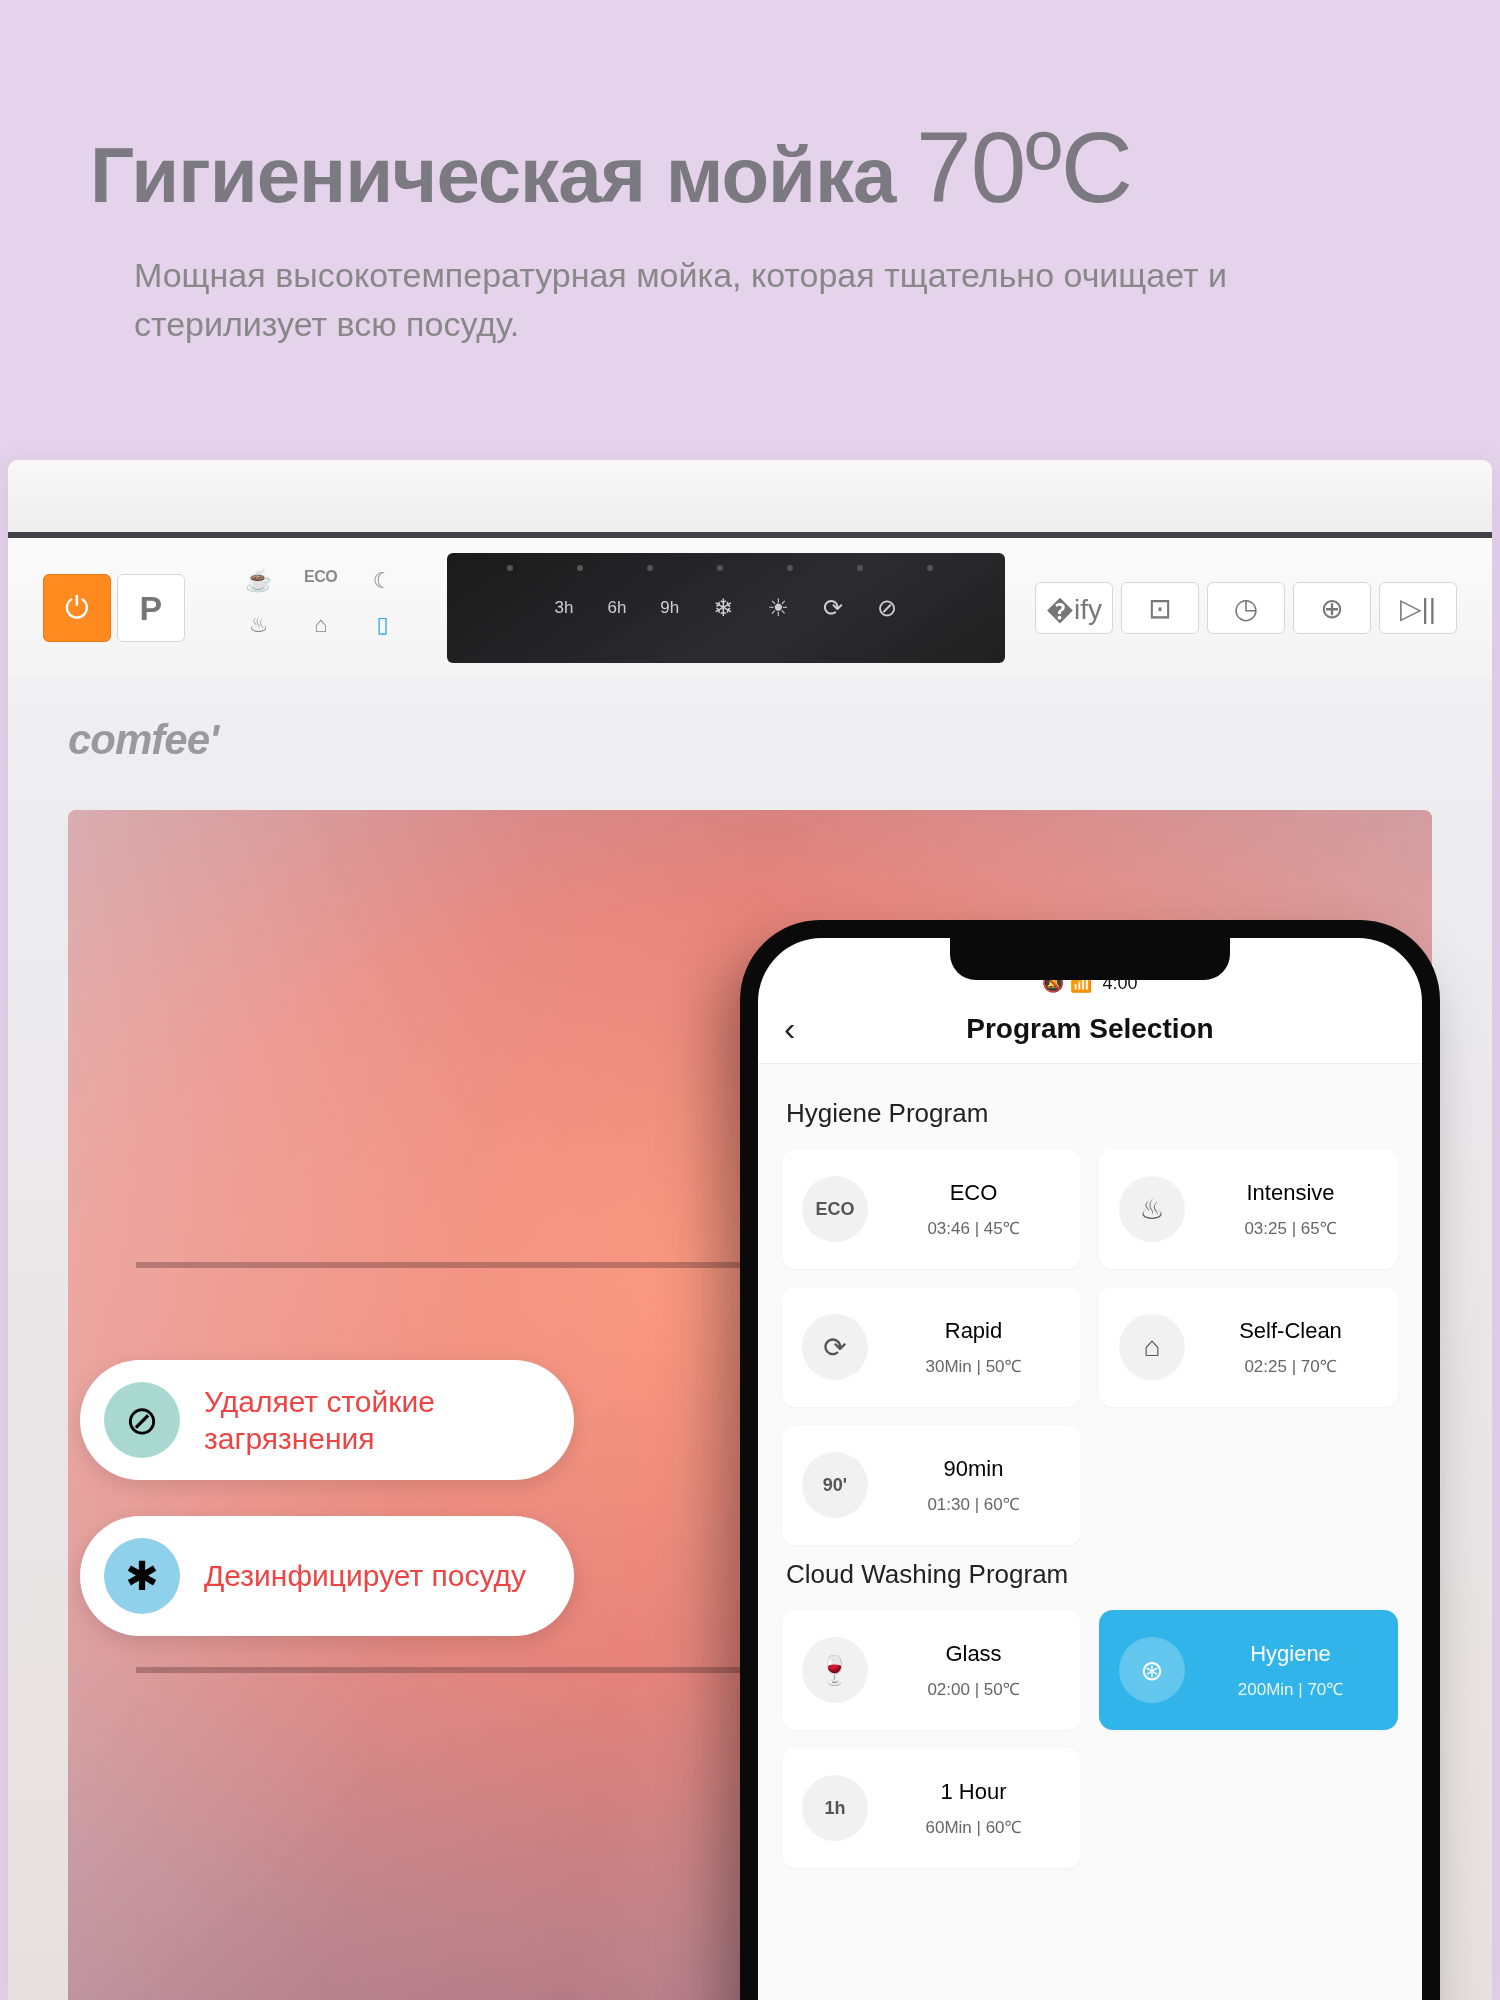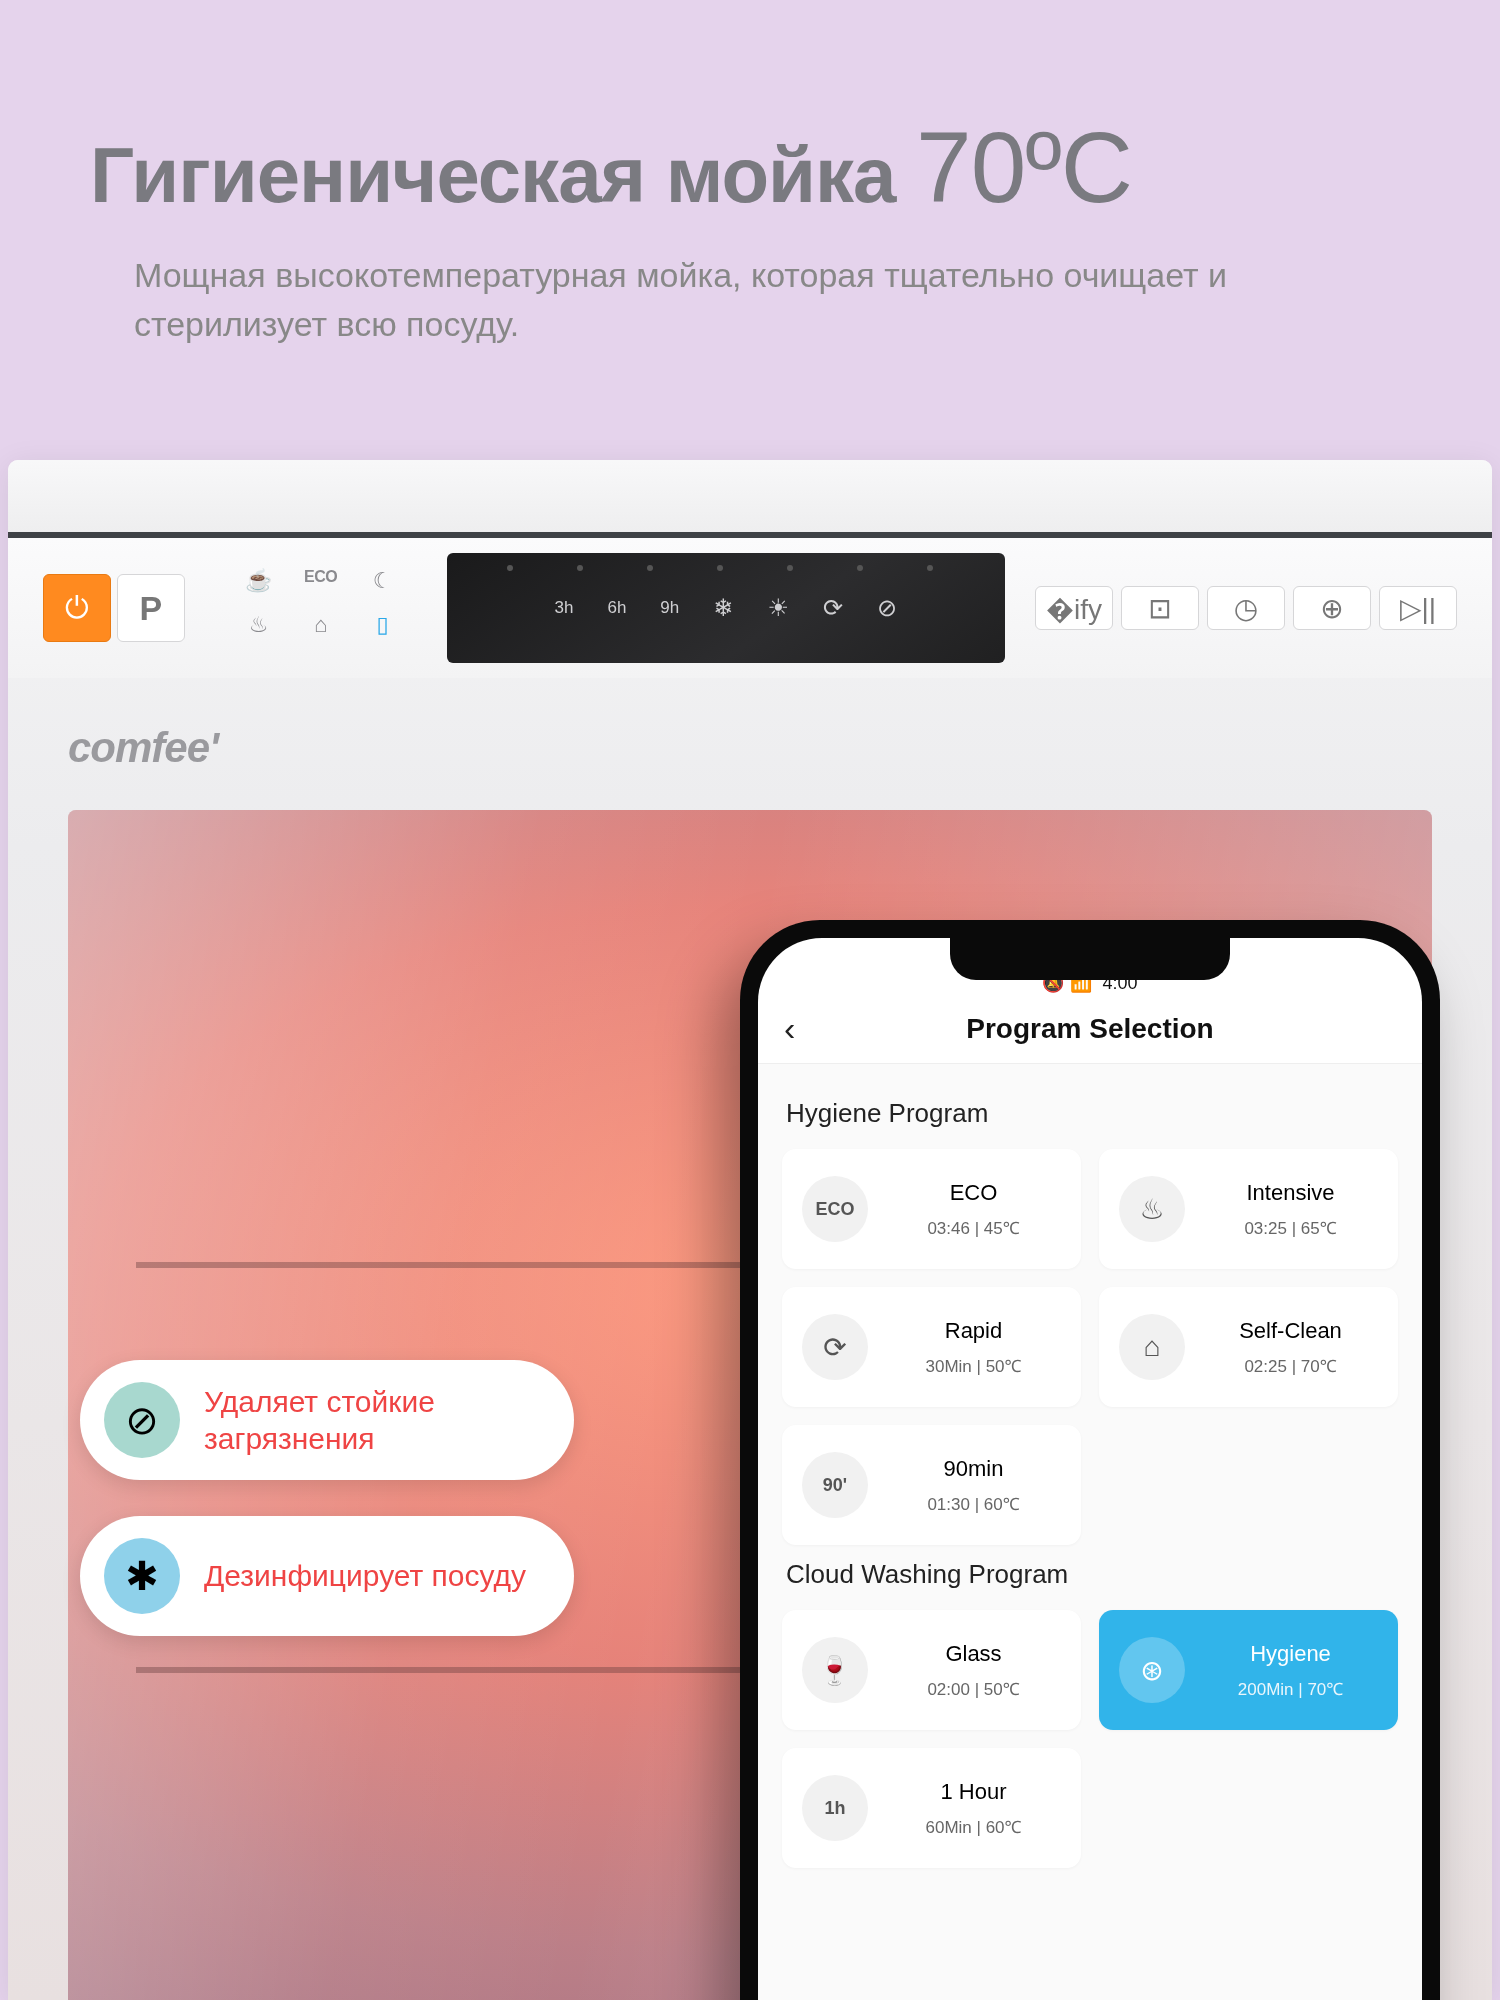--- a/index.html
+++ b/index.html
@@ -21,23 +21,23 @@
 .p-btn { width:68px; font-size:34px; font-weight:600; }
 .icon-cluster { margin-left:50px; display:grid; grid-template-columns:repeat(3,48px); grid-template-rows:repeat(2,36px); gap:8px 14px; }
 .ic { font-size:22px; color:#8a8a8e; text-align:center; }
 .ic.eco { font-size:16px; font-weight:700; letter-spacing:-0.5px; }
 .ic.lit { color:#2aa8e8; }
 
 .display { margin-left:40px; width:560px; height:110px; background:linear-gradient(145deg,#1a1a1b,#2c2c2e 60%,#202021); border-radius:6px; display:flex; align-items:center; justify-content:center; gap:34px; color:#cfcfd2; font-size:17px; position:relative; }
 .display .dot { position:absolute; width:6px; height:6px; border-radius:50%; background:#555; top:12px; }
 .display span.sym { font-size:24px; }
 .btn-row { margin-left:30px; display:flex; gap:8px; }
-.btn-row .ctrl-btn { width:78px; height:44px; font-size:28px; }
-
-.brand { position:absolute; left:60px; top:264px; font-size:42px; font-weight:600; color:#9a9a9e; font-style:italic; letter-spacing:-1px; }
+.btn-row .ctrl-btn { width:78px; height:52px; font-size:28px; }
+
+.brand { position:absolute; left:60px; top:256px; font-size:42px; font-weight:600; color:#9a9a9e; font-style:italic; letter-spacing:-1px; }
 
 .door { position:absolute; left:60px; right:60px; top:350px; bottom:0; background:radial-gradient(ellipse 120% 80% at 50% 40%, rgba(255,140,110,0.85), rgba(230,120,110,0.9) 40%, rgba(180,110,120,0.85) 70%, rgba(150,100,120,0.9)); border-radius:8px 8px 0 0; overflow:hidden; }
 .door::before { content:""; position:absolute; inset:0; background:linear-gradient(100deg, rgba(255,255,255,0.35) 0%, rgba(255,255,255,0.05) 30%, rgba(255,255,255,0) 45%, rgba(255,255,255,0.08) 60%, rgba(255,255,255,0.3) 100%); }
 .rack { position:absolute; left:5%; right:5%; height:6px; background:rgba(100,60,60,0.4); }
 
 .pills { position:absolute; left:80px; top:1360px; display:flex; flex-direction:column; gap:36px; z-index:3; }
 .pill { background:#fff; border-radius:60px; padding:22px 48px 22px 24px; display:flex; align-items:center; gap:24px; box-shadow:0 6px 20px rgba(0,0,0,0.12); min-width:480px; }
 .pill .circ { width:76px; height:76px; border-radius:50%; display:flex; align-items:center; justify-content:center; font-size:40px; flex-shrink:0; }
 .pill .txt { font-size:30px; color:#ef4444; line-height:1.25; }
 

